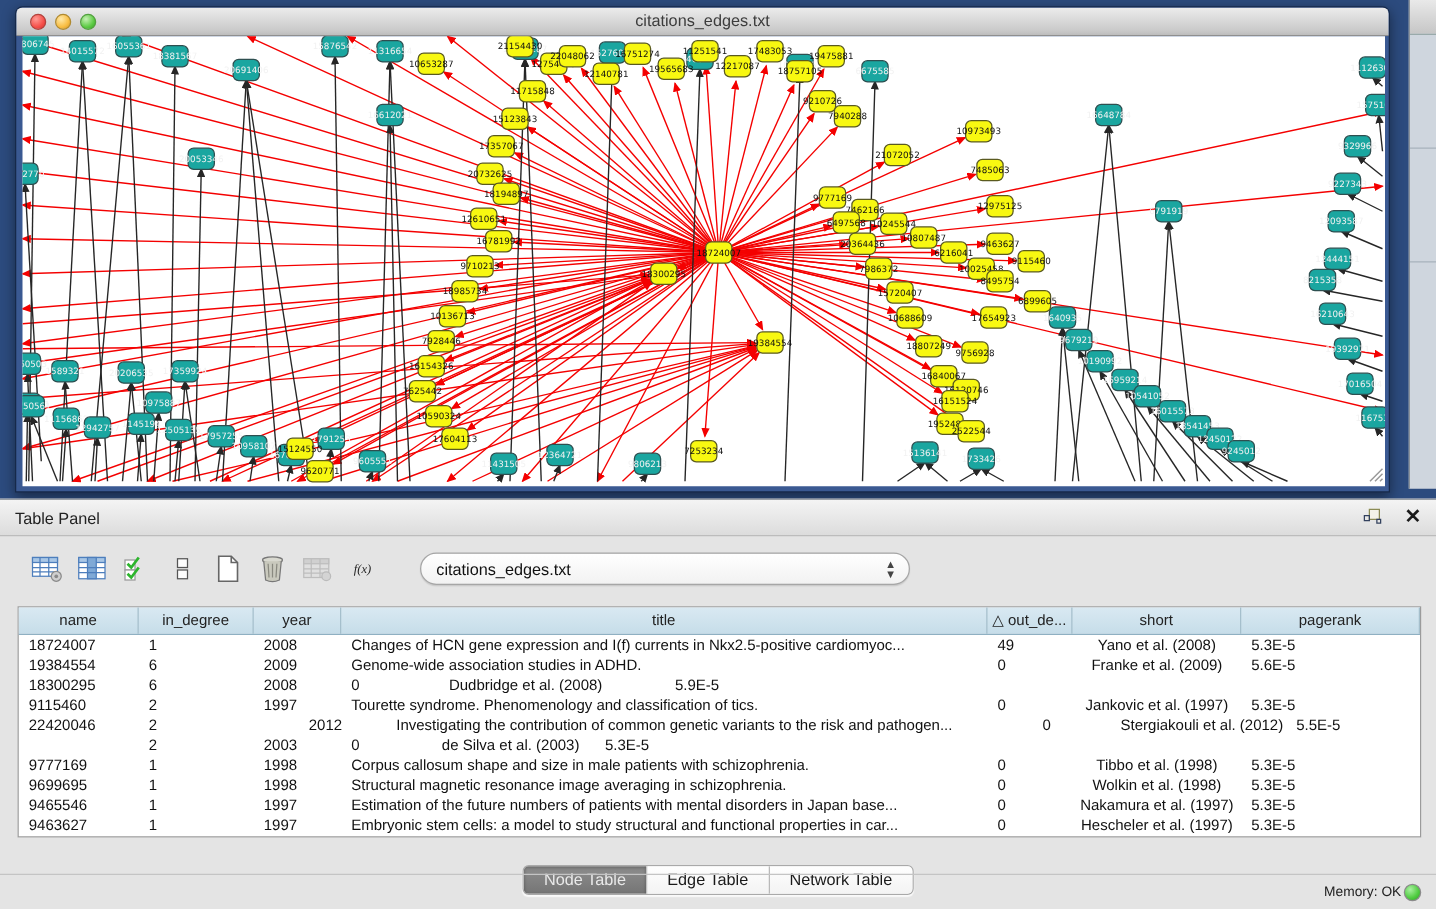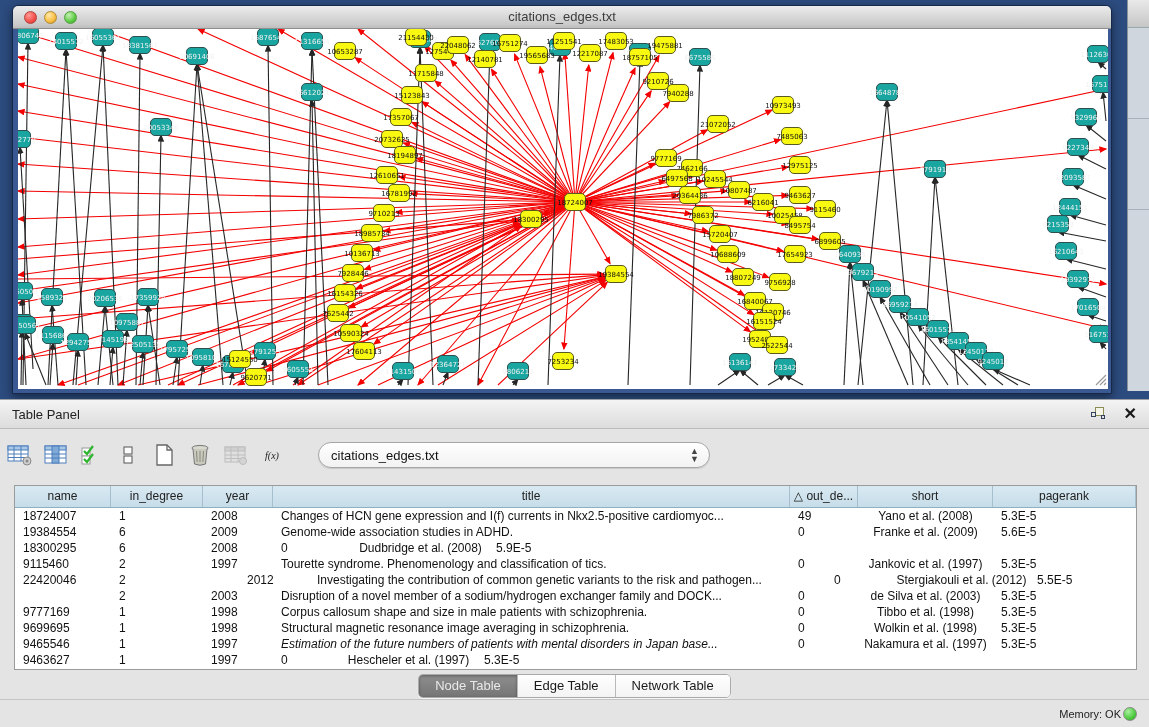--- a/index.html
+++ b/index.html
@@ -33,21 +33,21 @@
   .panel-header { height:29px; background:linear-gradient(#f4f4f4,#dcdcdc); border-bottom:1px solid #bcbcbc;
     display:flex; align-items:center; padding:0 12px; }
   .panel-title { font-size:13px; color:#222; }
   .panel-header .spacer { flex:1; }
   .float-icon { width:18px; height:16px; position:relative; margin-right:16px; cursor:pointer; }
   .float-icon .sq1 { position:absolute; left:5px; top:1px; width:9px; height:9px; border:1px solid #8b8b55; background:#f4f4e8; }
   .float-icon .sq2 { position:absolute; left:1px; top:6px; width:5px; height:5px; border:1px solid #33415e; }
   .float-icon .sq3 { position:absolute; left:11px; top:9px; width:4px; height:4px; border:1px solid #33415e; }
   .close-icon { font-size:16px; font-weight:bold; color:#1a1a1a; line-height:16px; cursor:pointer; }
 
-  .toolbar { height:52px; display:flex; align-items:center; padding-left:4px; }
+  .toolbar { height:52px; display:flex; align-items:center; padding-left:22px; }
   .tb-btn { width:32px; height:32px; display:flex; align-items:center; justify-content:center; margin-right:4px; }
   .tb-btn svg { display:block; }
   .fx-label { font-size:14px; color:#222; font-style:italic; font-family:"Liberation Serif", serif; font-weight:bold; }
   .fx-label span { font-size:10px; font-weight:normal; }
   .combo { margin-left:26px; width:392px; height:26px; background:linear-gradient(#fff,#f2f2f2);
     border:1px solid #a6a6a6; border-radius:13px; display:flex; align-items:center;
     padding:0 10px 0 12px; box-shadow:0 1px 1px rgba(0,0,0,.12); }
   .combo-text { flex:1; font-size:13px; color:#111; }
   .combo-arrows { font-size:9px; color:#444; line-height:8px; text-align:center; }
 
@@ -62,21 +62,21 @@
   .tr { display:flex; height:16px; }
   .td { font-size:12px; color:#111; line-height:16px; padding-left:8px;
     overflow:hidden; white-space:nowrap; flex:0 0 auto; }
   .td.center { text-align:center; padding-left:0; }
   .vscroll { flex:0 0 15px; background:#fafafa; border-left:1px solid #d0d0d0; position:relative; }
   .vthumb { position:absolute; left:2px; top:3px; width:10px; height:38px; border-radius:5px;
     background:linear-gradient(90deg,#c9c9c9,#aeaeae); border:1px solid #9a9a9a; }
 
   .tabs-row { position:absolute; left:0; top:274px; width:1149px; display:flex; justify-content:center; }
   .segmented { display:flex; border:1px solid #a9a9a9; border-radius:5px; overflow:hidden;
-    background:#fdfdfd; box-shadow:0 1px 1px rgba(255,255,255,.8); }
+    background:#fdfdfd; box-shadow:0 1px 1px rgba(255,255,255,.8);margin-top:18px; }
   .segment { font-size:13px; color:#1a1a1a; padding:3px 16px 4px; background:linear-gradient(#fefefe,#f3f3f3);
     border-right:1px solid #b9b9b9; cursor:pointer; }
   .segment:last-child { border-right:none; }
   .segment.active { background:linear-gradient(#8e8e8e,#757575); color:#e9e9e9;
     box-shadow:inset 0 1px 3px rgba(0,0,0,.35); }
 
   .status-bar { position:absolute; left:0; top:299px; width:1149px; height:29px;
     border-top:1px solid #c4c4c4; display:flex; align-items:center; justify-content:flex-end; padding-right:12px; }
   .mem-label { font-size:11px; color:#222; margin-right:2px; }
   .mem-led { width:14px; height:14px; border-radius:50%;
@@ -882,21 +882,21 @@
             <div class="td" style="width: 68px;">0</div>
             <div class="td center" style="width: 135px;">Franke et al. (2009)</div>
             <div class="td" style="width: 110px; flex: 1 0 auto;">5.6E-5</div>
           </div>
           <div class="tr">
             <div class="td" style="width: 96px;">18300295</div>
             <div class="td" style="width: 92px;">6</div>
             <div class="td" style="width: 70px;">2008</div>
             <div class="td" style="width: 68px;">0</div>
             <div class="td center" style="width: 135px; margin-left: 12px;">Dudbridge et al. (2008)</div>
-            <div class="td" style="width: 110px; flex: 1 0 auto;">5.9E-5</div>
+            <div class="td" style="width: 110px; flex: 1 0 auto; margin-left: 44px;">5.9E-5</div>
           </div>
           <div class="tr">
             <div class="td" style="width: 96px;">9115460</div>
             <div class="td" style="width: 92px;">2</div>
             <div class="td" style="width: 70px;">1997</div>
             <div class="td" style="width: 517px;">Tourette syndrome. Phenomenology and classification of tics.</div>
             <div class="td" style="width: 68px;">0</div>
             <div class="td center" style="width: 135px;">Jankovic et al. (1997)</div>
             <div class="td" style="width: 110px; flex: 1 0 auto;">5.3E-5</div>
           </div>
@@ -906,21 +906,20 @@
             <div class="td" style="width: 70px; margin-left: 36px;">2012</div>
             <div class="td" style="width: 517px;">Investigating the contribution of common genetic variants to the risk and pathogen...</div>
             <div class="td" style="width: 68px;">0</div>
             <div class="td center" style="width: 135px;">Stergiakouli et al. (2012)</div>
             <div class="td" style="width: 110px; flex: 1 0 auto;">5.5E-5</div>
           </div>
           <div class="tr">
             <div class="td" style="width: 96px; margin-top: 34px;">14569117</div>
             <div class="td" style="width: 92px;">2</div>
             <div class="td" style="width: 70px;">2003</div>
-            <div class="td" style="width: 517px;">Disruption of a novel member of a sodium/hydrogen exchanger family and DOCK...</div>
             <div class="td" style="width: 68px;">0</div>
             <div class="td center" style="width: 135px;">de Silva et al. (2003)</div>
             <div class="td" style="width: 110px; flex: 1 0 auto;">5.3E-5</div>
           </div>
           <div class="tr">
             <div class="td" style="width: 96px;">9777169</div>
             <div class="td" style="width: 92px;">1</div>
             <div class="td" style="width: 70px;">1998</div>
             <div class="td" style="width: 517px;">Corpus callosum shape and size in male patients with schizophrenia.</div>
             <div class="td" style="width: 68px;">0</div>
@@ -933,29 +932,30 @@
             <div class="td" style="width: 70px;">1998</div>
             <div class="td" style="width: 517px;">Structural magnetic resonance image averaging in schizophrenia.</div>
             <div class="td" style="width: 68px;">0</div>
             <div class="td center" style="width: 135px;">Wolkin et al. (1998)</div>
             <div class="td" style="width: 110px; flex: 1 0 auto;">5.3E-5</div>
           </div>
           <div class="tr">
             <div class="td" style="width: 96px;">9465546</div>
             <div class="td" style="width: 92px;">1</div>
             <div class="td" style="width: 70px;">1997</div>
-            <div class="td" style="width: 517px; font-style: italic;">Estimation of the future numbers of patients with mental disorders in Japan base...</div>
+            <div class="td" style="width: 517px;">Estimation of the future numbers of patients with mental disorders in Japan base...</div>
             <div class="td" style="width: 68px;">0</div>
             <div class="td center" style="width: 135px;">Nakamura et al. (1997)</div>
             <div class="td" style="width: 110px; flex: 1 0 auto;">5.3E-5</div>
           </div>
           <div class="tr">
             <div class="td" style="width: 96px;">9463627</div>
             <div class="td" style="width: 92px;">1</div>
             <div class="td" style="width: 70px;">1997</div>
+            <div class="td" style="width: 517px;">Embryonic stem cells: a model to study structural and functional properties in car...</div>
             <div class="td" style="width: 68px;">0</div>
             <div class="td center" style="width: 135px;">Hescheler et al. (1997)</div>
             <div class="td" style="width: 110px; flex: 1 0 auto;">5.3E-5</div>
           </div>
         </div>
       <div class="vscroll">
         <div class="vthumb"></div>
       </div>
     </div>
   </div>

